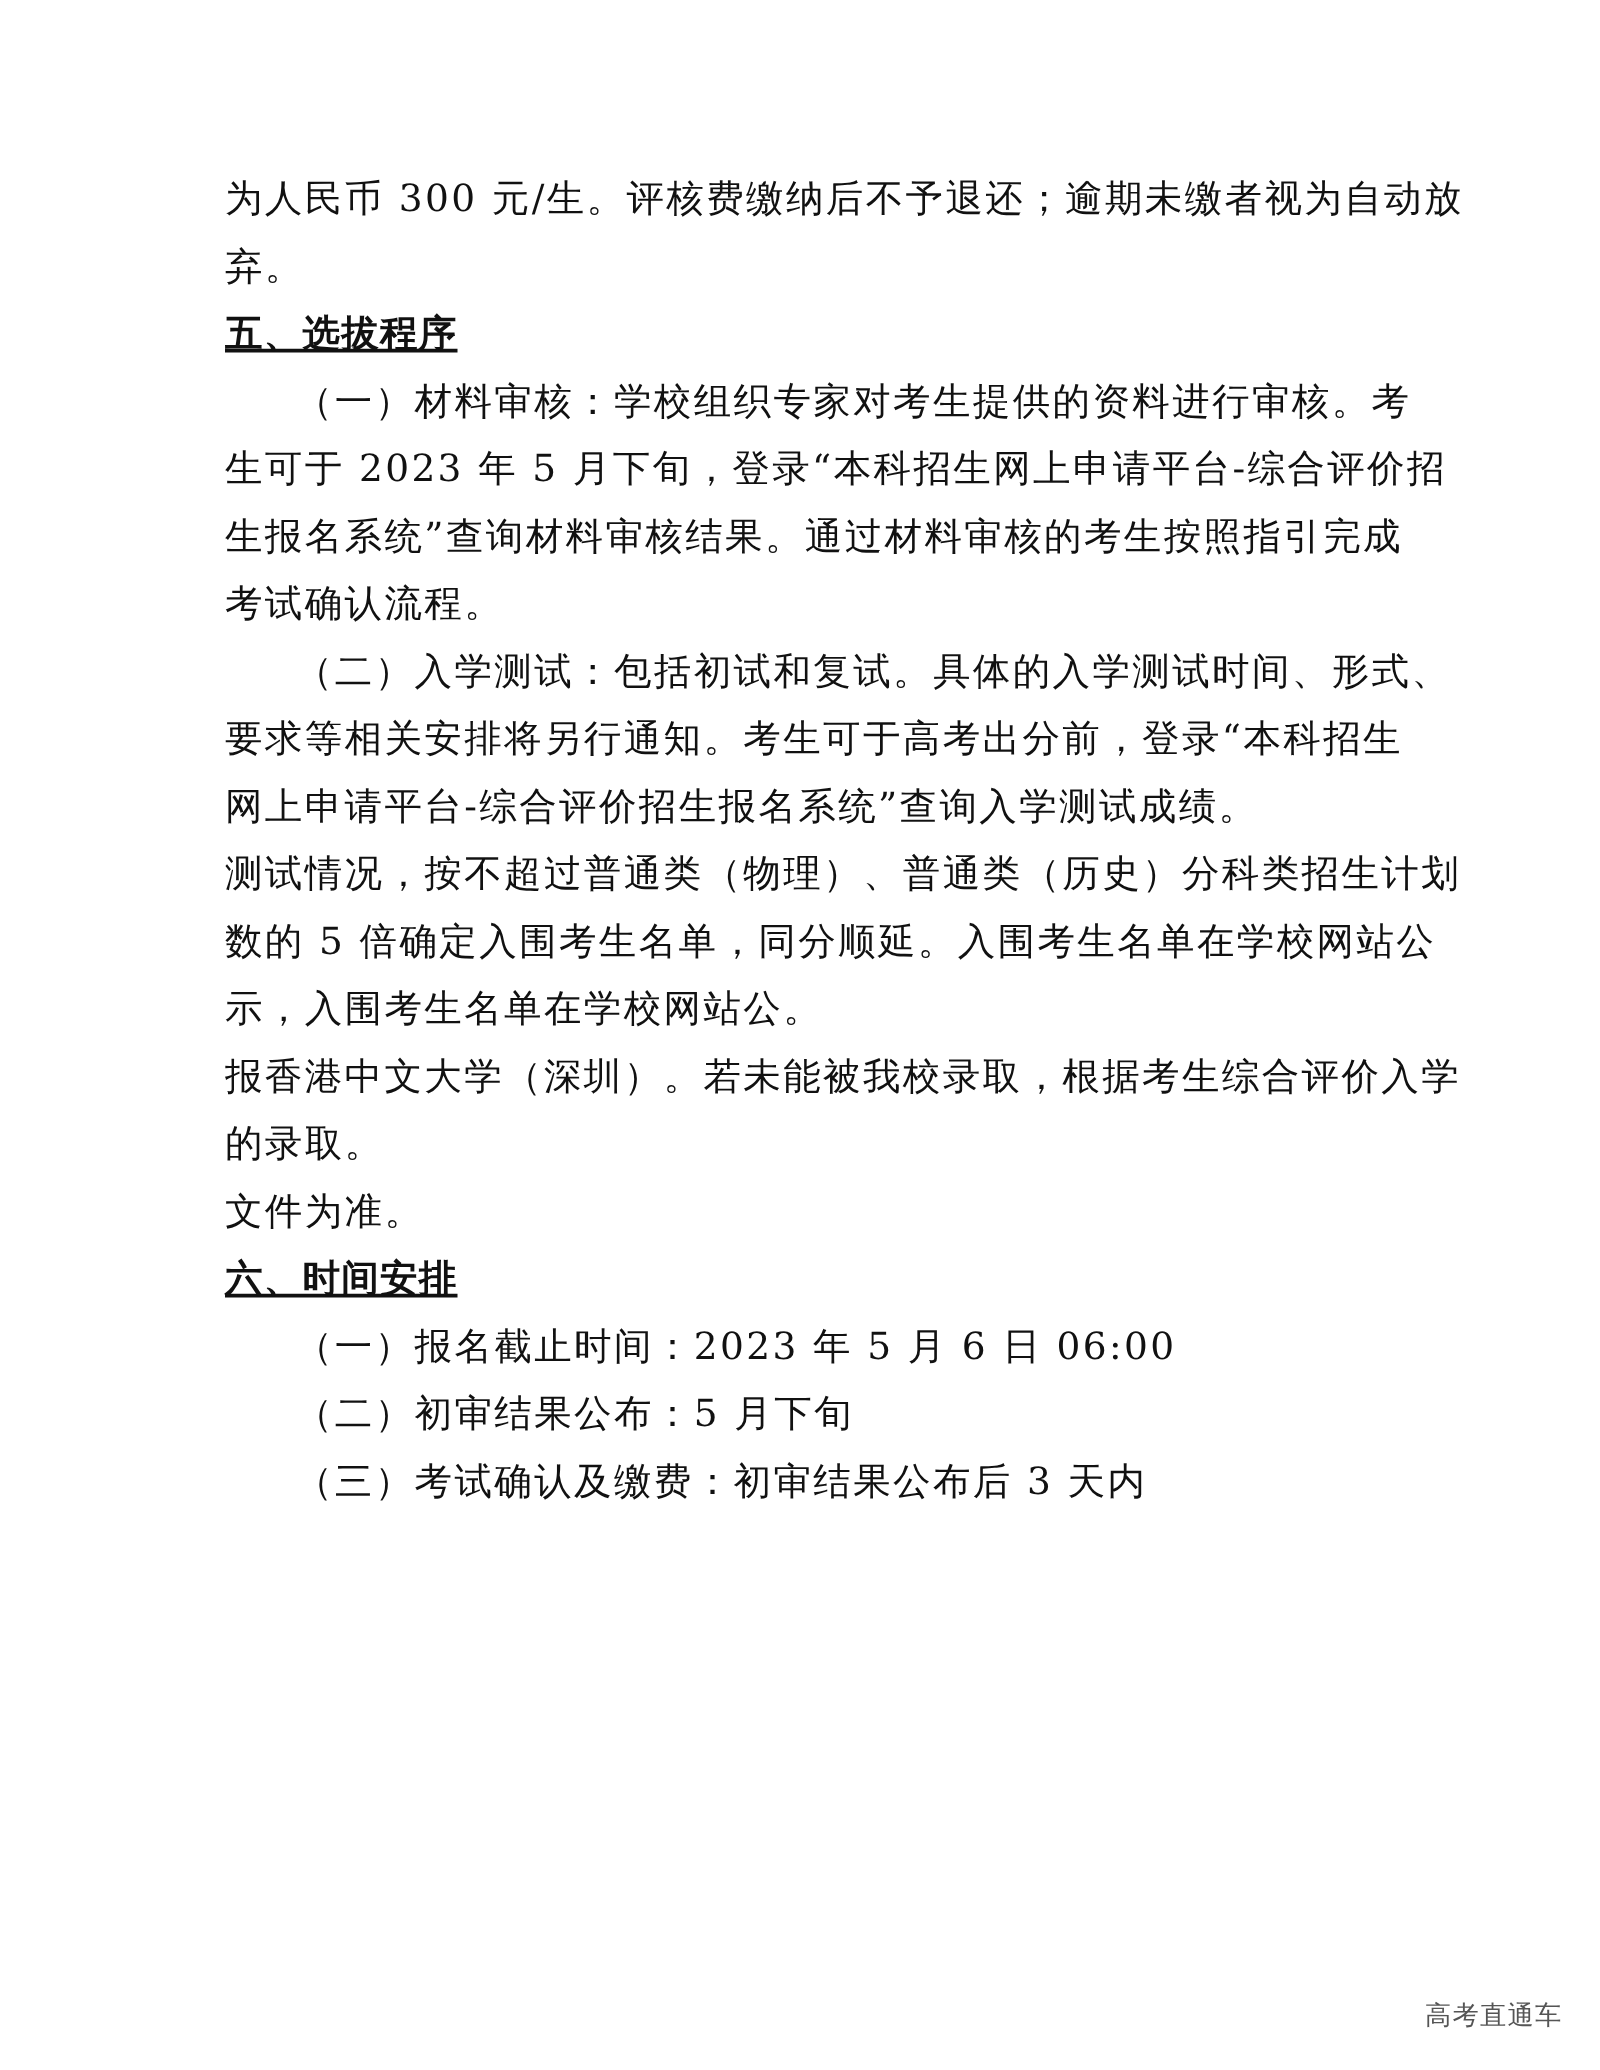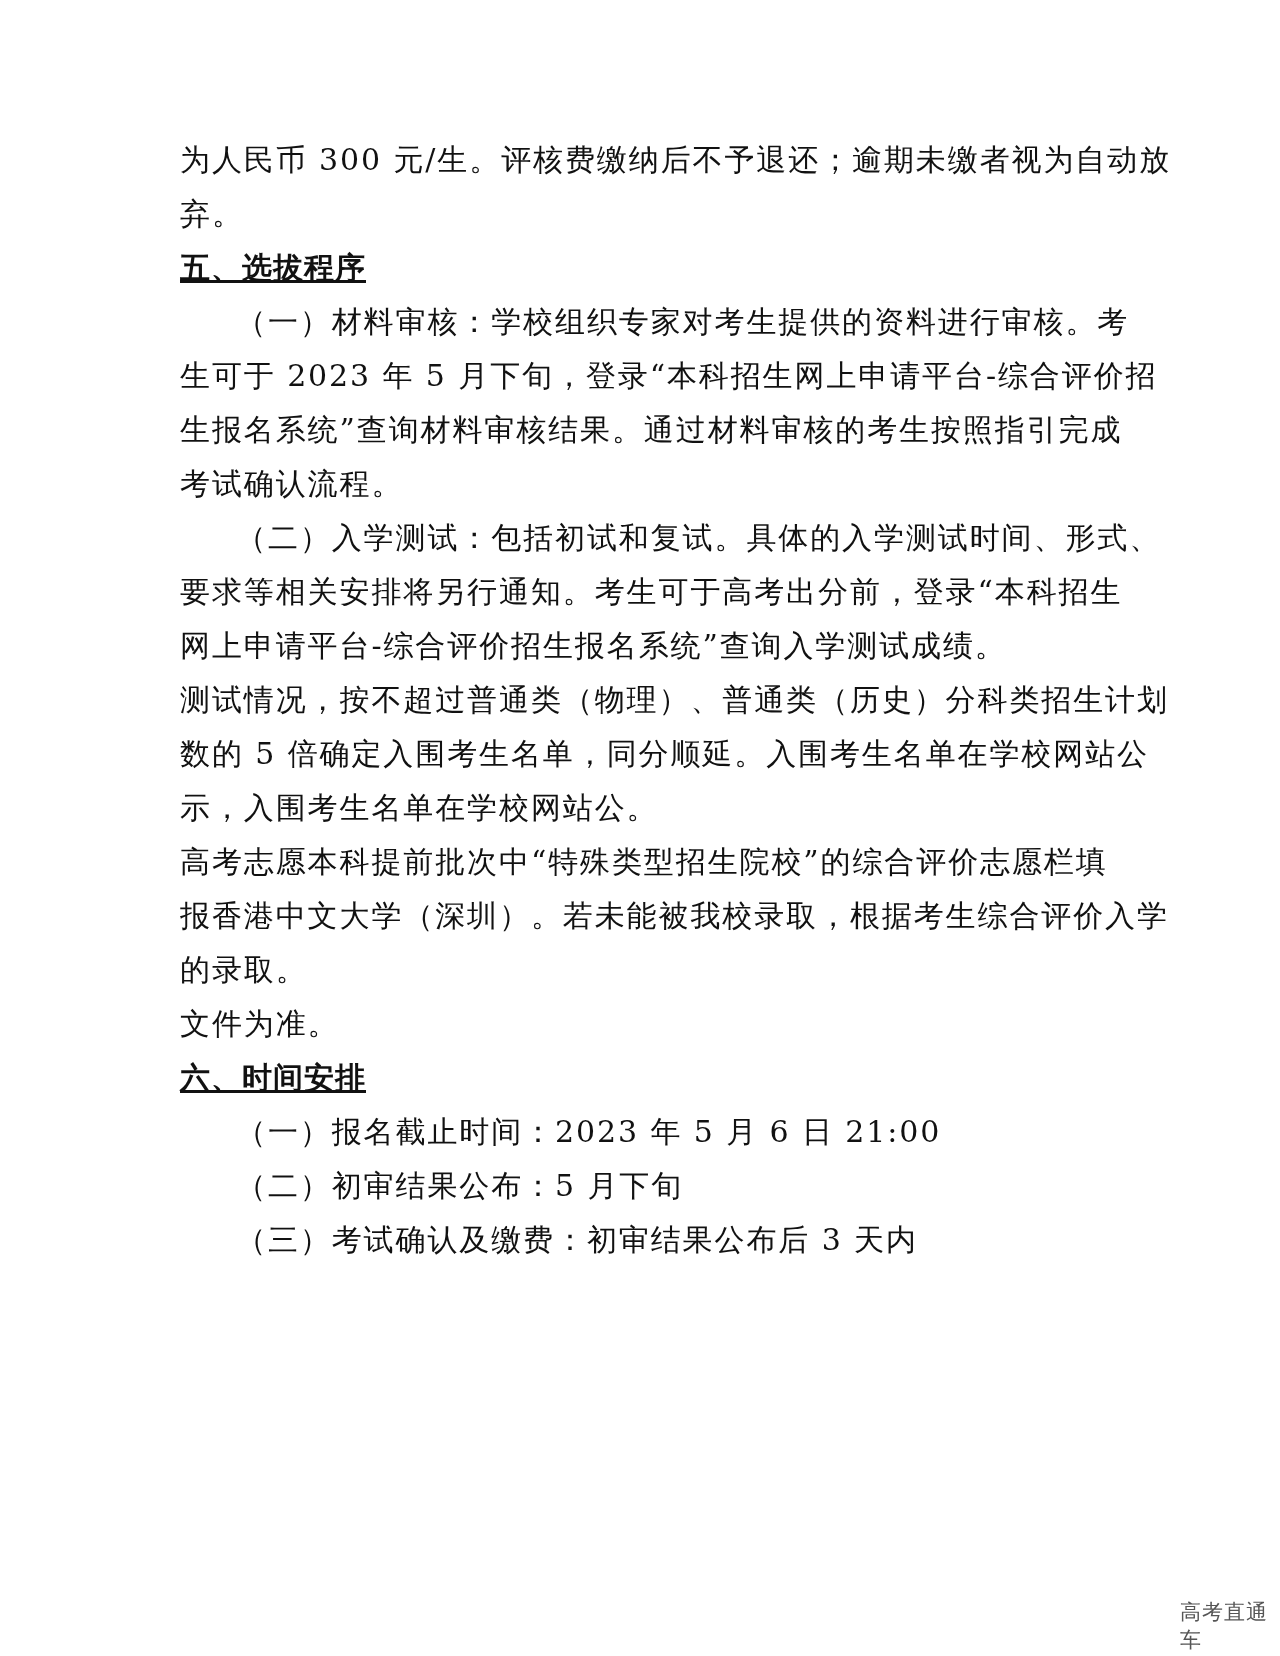--- a/index.html
+++ b/index.html
@@ -10,43 +10,42 @@
   .page { position: absolute; left: 180px; top: 133px; width: 856px; }
   .line {
     height: 54px; line-height: 54px; font-size: 30px; white-space: nowrap;
     letter-spacing: 1.9px; text-align: justify; text-align-last: justify;
   }
   .line.last { text-align-last: left; }
   .indent { padding-left: 56px; }
   .heading { font-family: "DejaVu Sans", "Liberation Sans", sans-serif; font-weight: bold; text-align-last: left; letter-spacing: 1px; text-decoration: underline; }
   .watermark {
     position: absolute; left: 1140px; top: 1598px; font-size: 21px; color: #555;
-    font-family: "DejaVu Sans", "Liberation Sans", sans-serif; letter-spacing: 1px; margin-left: 40px;
+    font-family: "DejaVu Sans", "Liberation Sans", sans-serif; letter-spacing: 1px;
   }
 </style>
 </head>
 <body>
 
 <div class="page">
   <div class="line">为人民币 300 元/生。评核费缴纳后不予退还；逾期未缴者视为自动放</div>
   <div class="line last">弃。</div>
   <div class="line heading">五、选拔程序</div>
   <div class="line indent">（一）材料审核：学校组织专家对考生提供的资料进行审核。考</div>
   <div class="line">生可于 2023 年 5 月下旬，登录“本科招生网上申请平台-综合评价招</div>
   <div class="line">生报名系统”查询材料审核结果。通过材料审核的考生按照指引完成</div>
   <div class="line last">考试确认流程。</div>
   <div class="line indent">（二）入学测试：包括初试和复试。具体的入学测试时间、形式、</div>
   <div class="line">要求等相关安排将另行通知。考生可于高考出分前，登录“本科招生</div>
   <div class="line last">网上申请平台-综合评价招生报名系统”查询入学测试成绩。</div>
   <div class="line">测试情况，按不超过普通类（物理）、普通类（历史）分科类招生计划</div>
   <div class="line">数的 5 倍确定入围考生名单，同分顺延。入围考生名单在学校网站公</div>
   <div class="line last">示，入围考生名单在学校网站公。</div>
-  <div class="line">高考志愿本科提前批次中“特殊类型招生院校”的综合评价志愿栏填</div>
   <div class="line">报香港中文大学（深圳）。若未能被我校录取，根据考生综合评价入学</div>
   <div class="line last">的录取。</div>
   <div class="line last">文件为准。</div>
   <div class="line heading">六、时间安排</div>
-  <div class="line indent last">（一）报名截止时间：2023 年 5 月 6 日 21:00</div>
+  <div class="line indent last">（一）报名截止时间：2023 年 5 月 6 日 06:00</div>
   <div class="line indent last">（二）初审结果公布：5 月下旬</div>
   <div class="line indent last">（三）考试确认及缴费：初审结果公布后 3 天内</div>
 </div>
 
 <div class="watermark">高考直通车</div>
 
 </body></html>

